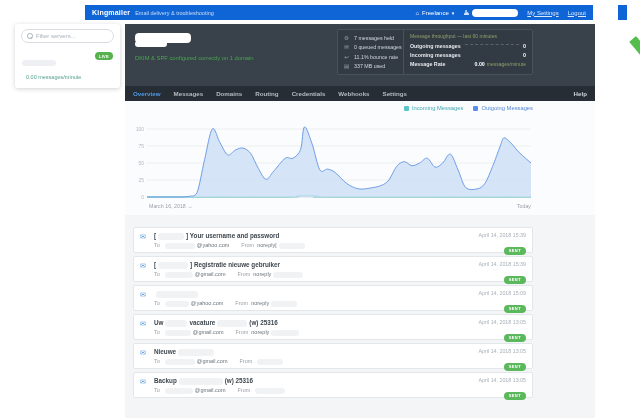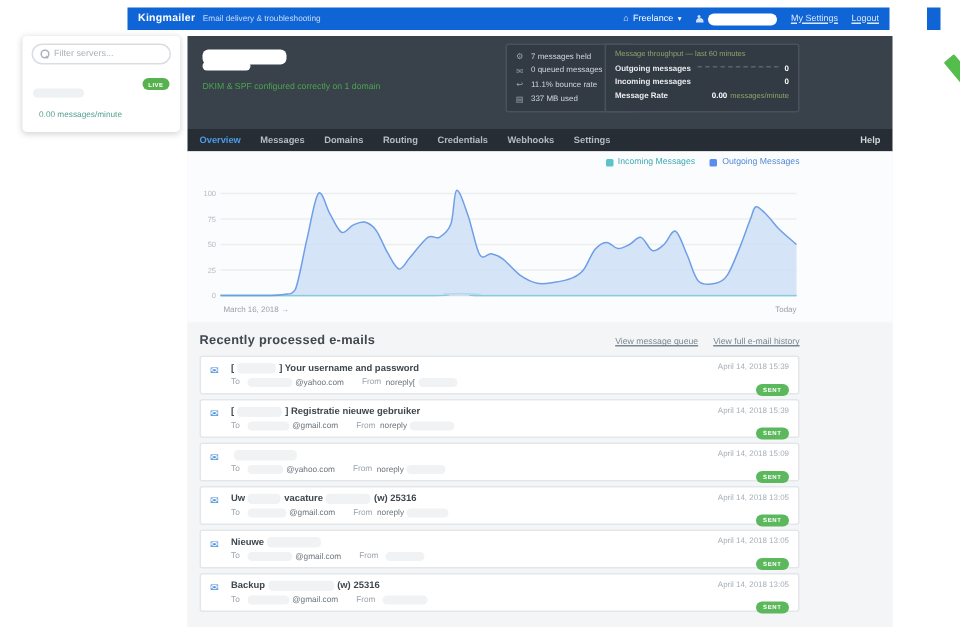--- a/index.html
+++ b/index.html
@@ -244,27 +244,20 @@
             <path d="M14,83C37.040000000000006,83 127.28000000000002,83 152.24,83C177.20000000000002,82.83 159.92,82.20666666666668 163.76,81.98C167.6,81.75333333333333 171.44,81.58333333333334 175.28,81.64C179.12,81.69666666666666 182.96,82.09333333333333 186.8,82.32C190.64000000000001,82.54666666666665 163.12,82.88666666666667 198.32,83C233.51999999999998,83 364.72,83 398,83 L398,83 L14,83 Z" fill="#c9ecee" fill-opacity=".8"></path>
             <path d="M14,83C37.040000000000006,83 127.28000000000002,83 152.24,83C177.20000000000002,82.83 159.92,82.20666666666668 163.76,81.98C167.6,81.75333333333333 171.44,81.58333333333334 175.28,81.64C179.12,81.69666666666666 182.96,82.09333333333333 186.8,82.32C190.64000000000001,82.54666666666665 163.12,82.88666666666667 198.32,83C233.51999999999998,83 364.72,83 398,83" fill="none" stroke="#56c2c6" stroke-width="1"></path>
             <path d="M14,83C16.56,83 24.24,83 29.36,83C34.48,83 40.239999999999995,83 44.72,83C49.2,82.88666666666667 53.04,83 56.24,82.32C59.440000000000005,81.63999999999999 61.36,83 63.92,78.92C66.48,72.8 69.03999999999999,56.25333333333333 71.6,45.599999999999994C74.16,34.94666666666666 76.72,17.833333333333332 79.28,15C81.84,12.166666666666666 84.4,24.293333333333326 86.96000000000001,28.599999999999994C89.52000000000001,32.90666666666666 92.08,39.593333333333334 94.64,40.84C97.2,42.08666666666667 99.76,37.21333333333334 102.32000000000001,36.080000000000005C104.88000000000001,34.94666666666667 107.44,33.473333333333336 110,34.04C112.56,34.60666666666666 115.12,36.08 117.68,39.48C120.24000000000001,42.879999999999995 122.79999999999998,50.13333333333333 125.35999999999999,54.44C127.91999999999999,58.74666666666666 130.48,64.86666666666666 133.04,65.32C135.6,65.77333333333333 137.51999999999998,60.67333333333333 140.72,57.16C143.92000000000002,53.64666666666666 149.04000000000002,46.39333333333333 152.24,44.24C155.44,42.08666666666667 157.36,45.71333333333334 159.92000000000002,44.24C162.48000000000002,42.766666666666666 165.68000000000004,40.613333333333344 167.60000000000002,35.400000000000006C169.52,30.18666666666667 169.52,13.866666666666662 171.44,12.959999999999994C173.35999999999999,12.053333333333326 176.56,22.82 179.12,29.96C181.68,37.1 184.24,51.60666666666666 186.8,55.8C189.36,59.99333333333333 191.92,54.66666666666667 194.48,55.120000000000005C197.04,55.57333333333334 198.95999999999998,56.13999999999999 202.16,58.519999999999996C205.36,60.9 209.84,66.68 213.68,69.4C217.52,72.12 221.36,74.04666666666667 225.20000000000002,74.84C229.04000000000002,75.63333333333334 232.87999999999997,74.72666666666666 236.71999999999997,74.16C240.55999999999997,73.59333333333333 245.04,72.8 248.24,71.44C251.44000000000003,70.08 253.36,69.17333333333333 255.92000000000002,66C258.48,62.82666666666667 261.04,55.46 263.6,52.4C266.16,49.339999999999996 268.72,47.75333333333333 271.28000000000003,47.64C273.84000000000003,47.52666666666667 276.4,51.49333333333333 278.96,51.72C281.52,51.946666666666665 284.08,50.24666666666667 286.64,49C289.2,47.75333333333333 291.76,43.56 294.32,44.24C296.88,44.92 299.44,52.28666666666666 302,53.08C304.56,53.873333333333335 307.12,51.153333333333336 309.68,49C312.24,46.846666666666664 314.8,39.026666666666664 317.36,40.16C319.92,41.29333333333333 322.48,50.24666666666666 325.04,55.8C327.6,61.35333333333333 329.52,70.30666666666667 332.71999999999997,73.48C335.91999999999996,76.65333333333334 341.04,75.52000000000001 344.24,74.84C347.44,74.16 349.36,73.14 351.92,69.4C354.48,65.66000000000001 357.04,58.63333333333333 359.6,52.4C362.16,46.166666666666664 365.36,36.76 367.28000000000003,32C369.20000000000005,27.240000000000002 369.20000000000005,24.180000000000003 371.12,23.840000000000003C373.03999999999996,23.500000000000004 376.23999999999995,27.46666666666667 378.79999999999995,29.96C381.35999999999996,32.45333333333333 383.28000000000003,35.626666666666665 386.48,38.8C389.68,41.97333333333333 396.08,47.3 398,49 L398,83 L14,83 Z" fill="#ccdef5" fill-opacity=".8"></path>
             <path d="M14,83C16.56,83 24.24,83 29.36,83C34.48,83 40.239999999999995,83 44.72,83C49.2,82.88666666666667 53.04,83 56.24,82.32C59.440000000000005,81.63999999999999 61.36,83 63.92,78.92C66.48,72.8 69.03999999999999,56.25333333333333 71.6,45.599999999999994C74.16,34.94666666666666 76.72,17.833333333333332 79.28,15C81.84,12.166666666666666 84.4,24.293333333333326 86.96000000000001,28.599999999999994C89.52000000000001,32.90666666666666 92.08,39.593333333333334 94.64,40.84C97.2,42.08666666666667 99.76,37.21333333333334 102.32000000000001,36.080000000000005C104.88000000000001,34.94666666666667 107.44,33.473333333333336 110,34.04C112.56,34.60666666666666 115.12,36.08 117.68,39.48C120.24000000000001,42.879999999999995 122.79999999999998,50.13333333333333 125.35999999999999,54.44C127.91999999999999,58.74666666666666 130.48,64.86666666666666 133.04,65.32C135.6,65.77333333333333 137.51999999999998,60.67333333333333 140.72,57.16C143.92000000000002,53.64666666666666 149.04000000000002,46.39333333333333 152.24,44.24C155.44,42.08666666666667 157.36,45.71333333333334 159.92000000000002,44.24C162.48000000000002,42.766666666666666 165.68000000000004,40.613333333333344 167.60000000000002,35.400000000000006C169.52,30.18666666666667 169.52,13.866666666666662 171.44,12.959999999999994C173.35999999999999,12.053333333333326 176.56,22.82 179.12,29.96C181.68,37.1 184.24,51.60666666666666 186.8,55.8C189.36,59.99333333333333 191.92,54.66666666666667 194.48,55.120000000000005C197.04,55.57333333333334 198.95999999999998,56.13999999999999 202.16,58.519999999999996C205.36,60.9 209.84,66.68 213.68,69.4C217.52,72.12 221.36,74.04666666666667 225.20000000000002,74.84C229.04000000000002,75.63333333333334 232.87999999999997,74.72666666666666 236.71999999999997,74.16C240.55999999999997,73.59333333333333 245.04,72.8 248.24,71.44C251.44000000000003,70.08 253.36,69.17333333333333 255.92000000000002,66C258.48,62.82666666666667 261.04,55.46 263.6,52.4C266.16,49.339999999999996 268.72,47.75333333333333 271.28000000000003,47.64C273.84000000000003,47.52666666666667 276.4,51.49333333333333 278.96,51.72C281.52,51.946666666666665 284.08,50.24666666666667 286.64,49C289.2,47.75333333333333 291.76,43.56 294.32,44.24C296.88,44.92 299.44,52.28666666666666 302,53.08C304.56,53.873333333333335 307.12,51.153333333333336 309.68,49C312.24,46.846666666666664 314.8,39.026666666666664 317.36,40.16C319.92,41.29333333333333 322.48,50.24666666666666 325.04,55.8C327.6,61.35333333333333 329.52,70.30666666666667 332.71999999999997,73.48C335.91999999999996,76.65333333333334 341.04,75.52000000000001 344.24,74.84C347.44,74.16 349.36,73.14 351.92,69.4C354.48,65.66000000000001 357.04,58.63333333333333 359.6,52.4C362.16,46.166666666666664 365.36,36.76 367.28000000000003,32C369.20000000000005,27.240000000000002 369.20000000000005,24.180000000000003 371.12,23.840000000000003C373.03999999999996,23.500000000000004 376.23999999999995,27.46666666666667 378.79999999999995,29.96C381.35999999999996,32.45333333333333 383.28000000000003,35.626666666666665 386.48,38.8C389.68,41.97333333333333 396.08,47.3 398,49" fill="none" stroke="#6f9ee8" stroke-width="1"></path>
             <text x="16" y="94" font-size="5.3" fill="#9aa1a9">March 16, 2018 →</text>
             <text x="398" y="94" text-anchor="end" font-size="5.3" fill="#9aa1a9">Today</text>
           </svg>
       </div>
 
       <div class="recent-zone">
-        <div class="recent-head">
-          <span class="recent-title">Recently processed e-mails</span>
-          <span class="recent-links">
-            <span class="recent-link">View message queue</span>
-            <span class="recent-link">View full e-mail history</span>
-          </span>
-        </div>
         <div class="mail-list" id="mail-list">
             <div class="mail-row">
               <span class="mail-icon">✉</span>
               <div class="mail-main">
                 <div class="subject"><span class="seg-text">[</span><span class="redact" style="width: 26px;"></span><span class="seg-text">] Your username and password</span></div>
                 <div class="meta"><span class="k">To</span><span class="redact" style="width: 30px;"></span><span class="seg-text">@yahoo.com</span><span class="gap"></span><span class="k">From</span><span class="seg-text">noreply[</span><span class="redact" style="width: 26px;"></span></div>
               </div>
               <div class="mail-right"><div class="mail-date">April 14, 2018 15:39</div><div class="mail-badge">SENT</div></div>
             </div>
             <div class="mail-row">

